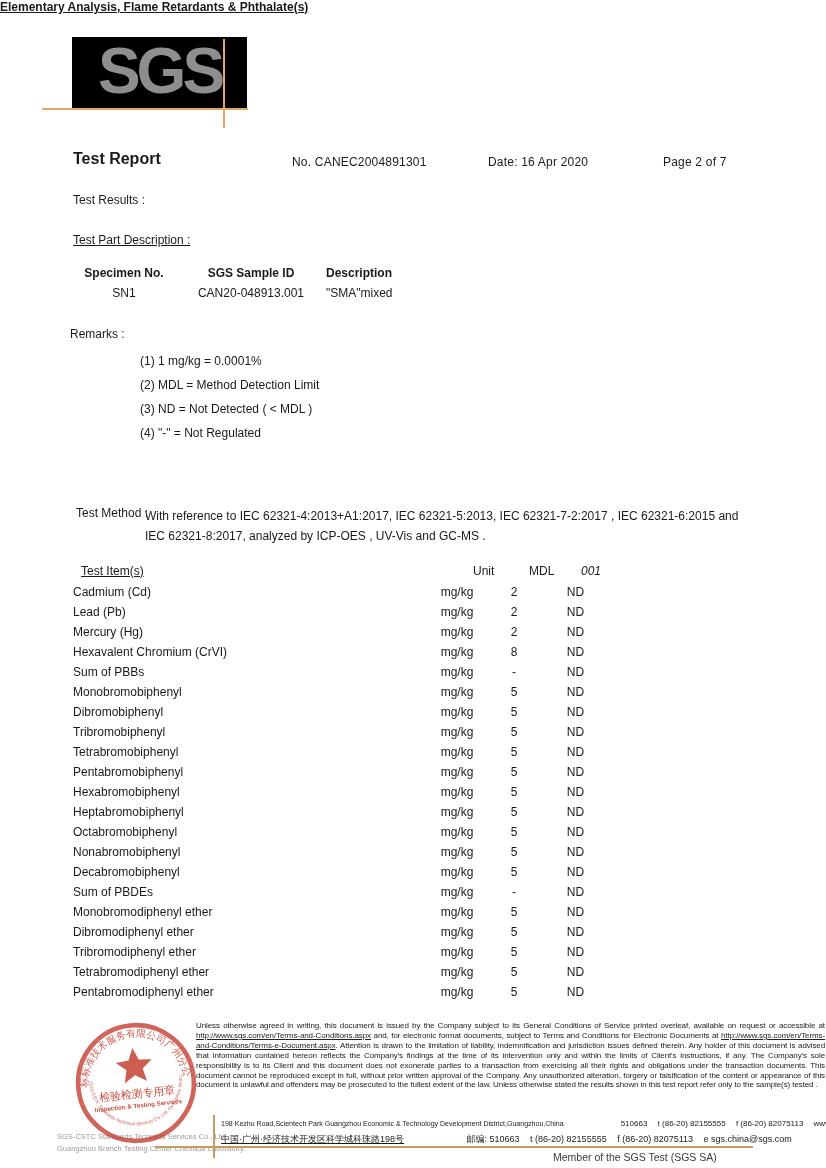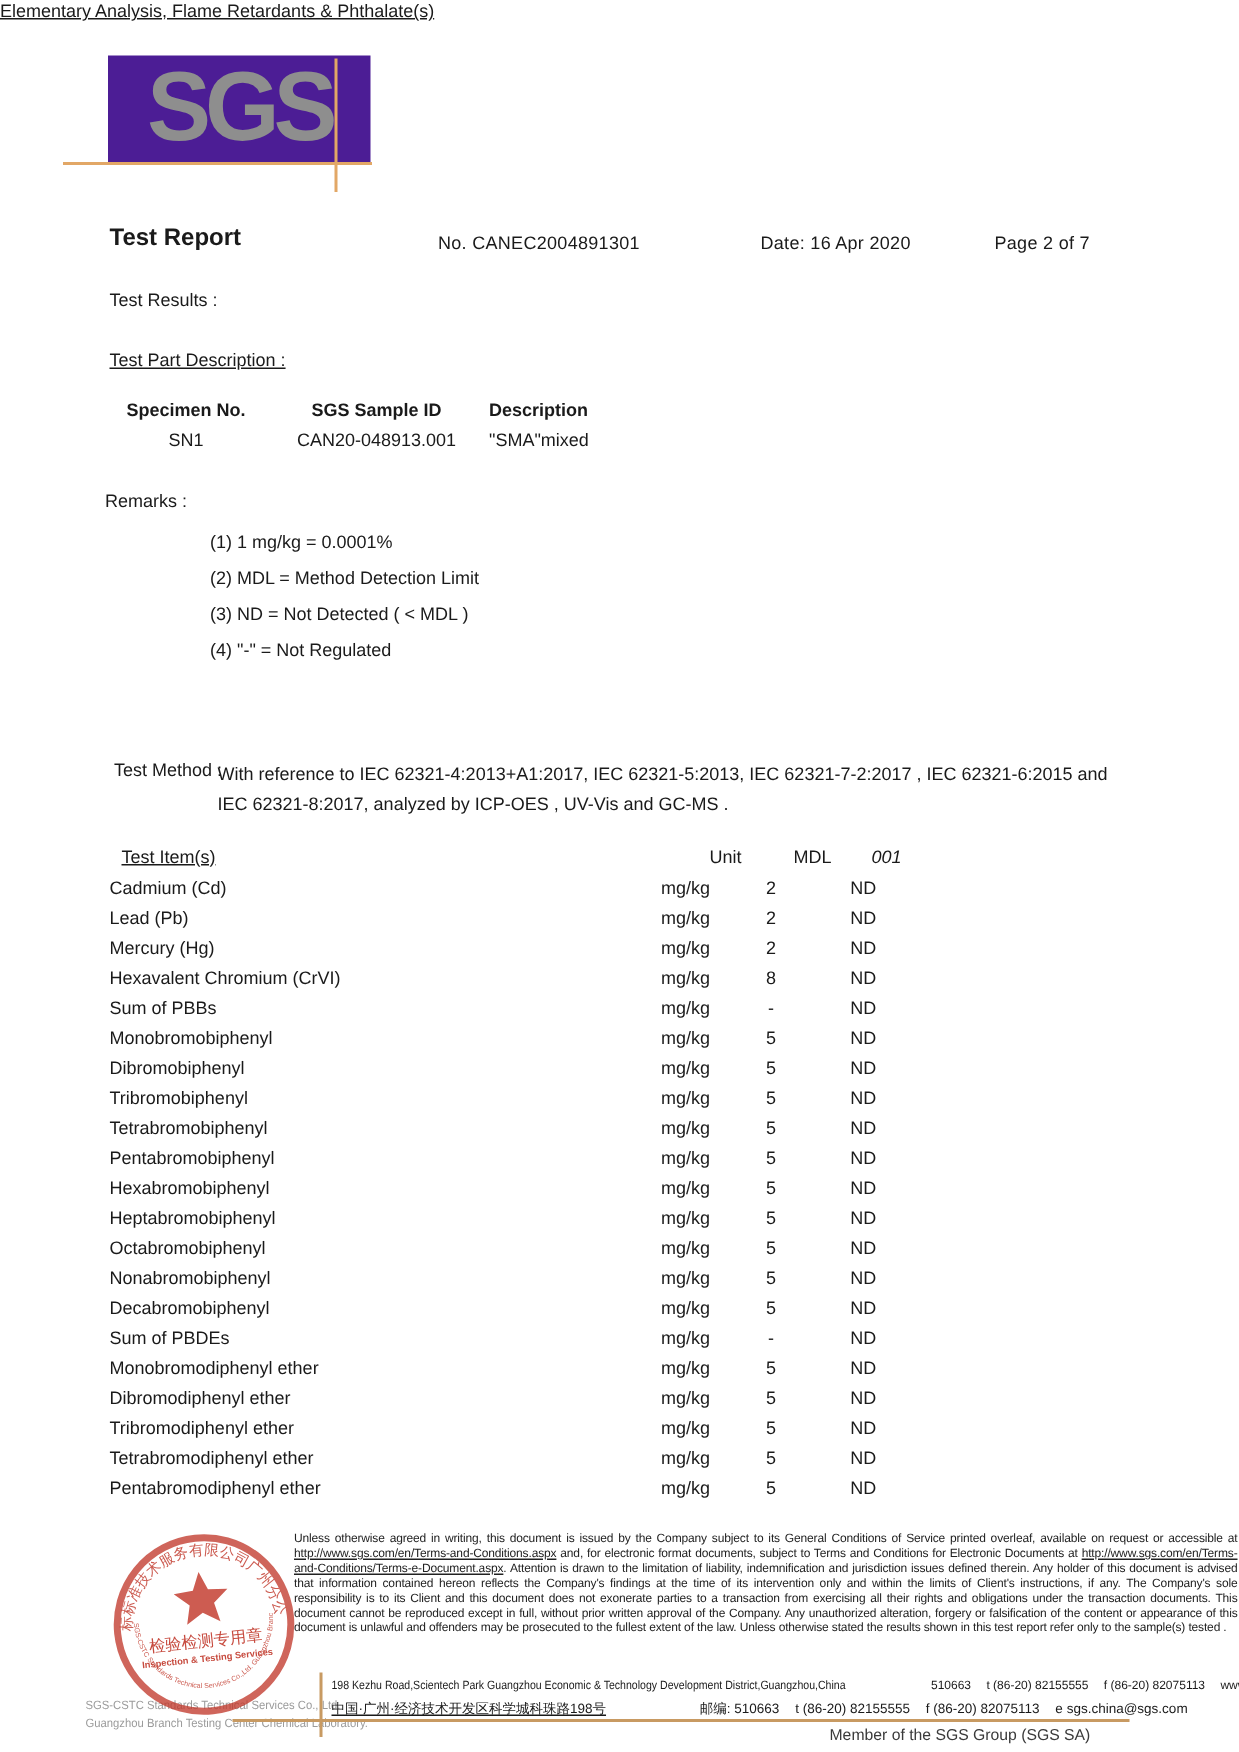--- a/index.html
+++ b/index.html
@@ -1,36 +1,36 @@
 <!DOCTYPE html>
 <html><head>
 <meta charset="utf-8">
 <style>
   html,body{margin:0;padding:0;background:#ffffff;}
   .page{position:relative;width:826px;height:1168px;background:#ffffff;overflow:hidden;
         font-family:"Liberation Sans", sans-serif;color:#1a1a1a;}
 
   
-  .logo-box{position:absolute;left:72px;top:37px;width:175px;height:73px;background:#4c1d95;
+  .logo-box{position:absolute;left:72px;top:37px;width:175px;height:73px;background:#000000;
             display:flex;align-items:center;justify-content:center;}
   .logo-text{font-size:64px;font-weight:bold;color:#8e8e8e;letter-spacing:-4px;line-height:1;
              transform:scaleY(1.02);margin-top:-6px;}
   .logo-hline{position:absolute;left:42px;top:108px;width:206px;height:2px;background:#e2a766;}
   .logo-vline{position:absolute;left:223px;top:39px;width:2px;height:89px;background:#e2a766;}
 
   .report-title{position:absolute;left:73px;top:150px;font-size:16px;font-weight:bold;}
   .hdr-info{position:absolute;top:155px;font-size:12px;letter-spacing:.2px;}
-  .hdr-no{left:292px;} .hdr-date{left:507px;text-align:right;} .hdr-page{left:663px;}
+  .hdr-no{left:292px;} .hdr-date{left:488px;text-align:right;} .hdr-page{left:663px;}
 
   
   .lbl{position:absolute;font-size:12px;}
   .test-results{left:73px;top:193px;}
   .test-part{left:73px;top:233px;text-decoration:underline;}
   .remarks-label{left:70px;top:327px;}
-  .analysis-heading{left:72px;top:461px;font-weight:normal;text-decoration:underline;font-size:12px;}
+  .analysis-heading{left:72px;top:461px;font-weight:bold;text-decoration:underline;font-size:12px;}
   .tm-label{left:76px;top:506px;}
   .tm-text{position:absolute;left:145px;top:506px;width:600px;font-size:12px;line-height:20px;}
 
   
   .specimen-table{position:absolute;left:68px;top:266px;font-size:12px;}
   .sp-row{display:grid;grid-template-columns:112px 142px 180px;margin-bottom:6px;}
   .sp-h{font-weight:bold;}
   .sp-c1,.sp-c2{text-align:center;} .sp-c3{text-align:left;padding-left:4px;}
 
   
@@ -293,21 +293,21 @@
   <div class="addr-line addr2">
     <span style="margin-right:60px;text-decoration:underline;">中国·广州·经济技术开发区科学城科珠路198号</span>
     <span>邮编: 510663</span>
     <span>t (86-20) 82155555</span>
     <span>f (86-20) 82075113</span>
     <span>e  sgs.china@sgs.com</span>
   </div>
 
   <div class="footer-vline"></div>
   <div class="footer-hline"></div>
-  <div class="member">Member of the SGS Group (SGS SA)</div>
+  <div class="member">Member of the SGS Test (SGS SA)</div>
 
   <svg class="stamp" viewBox="0 0 120 120">
     <circle cx="60" cy="60" r="56" fill="none" stroke="#c23b2e" stroke-width="4.5" opacity=".85"></circle>
     <polygon points="60,26 64.9,37.6 77.4,38.6 67.9,46.8 70.8,59 60,52.4 49.2,59 52.1,46.8 42.6,38.6 55.1,37.6" fill="#c23b2e" opacity=".9"></polygon>
     <defs>
       <path id="arcTop" d="M 13,62 A 47,47 0 0 1 107,62"></path>
       <path id="arcBottom" d="M 15,56 A 45,45 0 0 0 105,56"></path>
     </defs>
     <text font-size="9.5" fill="#c23b2e" font-family="Liberation Sans, sans-serif" opacity=".9">
       <textPath href="#arcTop" startOffset="50%" text-anchor="middle">通标标准技术服务有限公司广州分公司</textPath>

